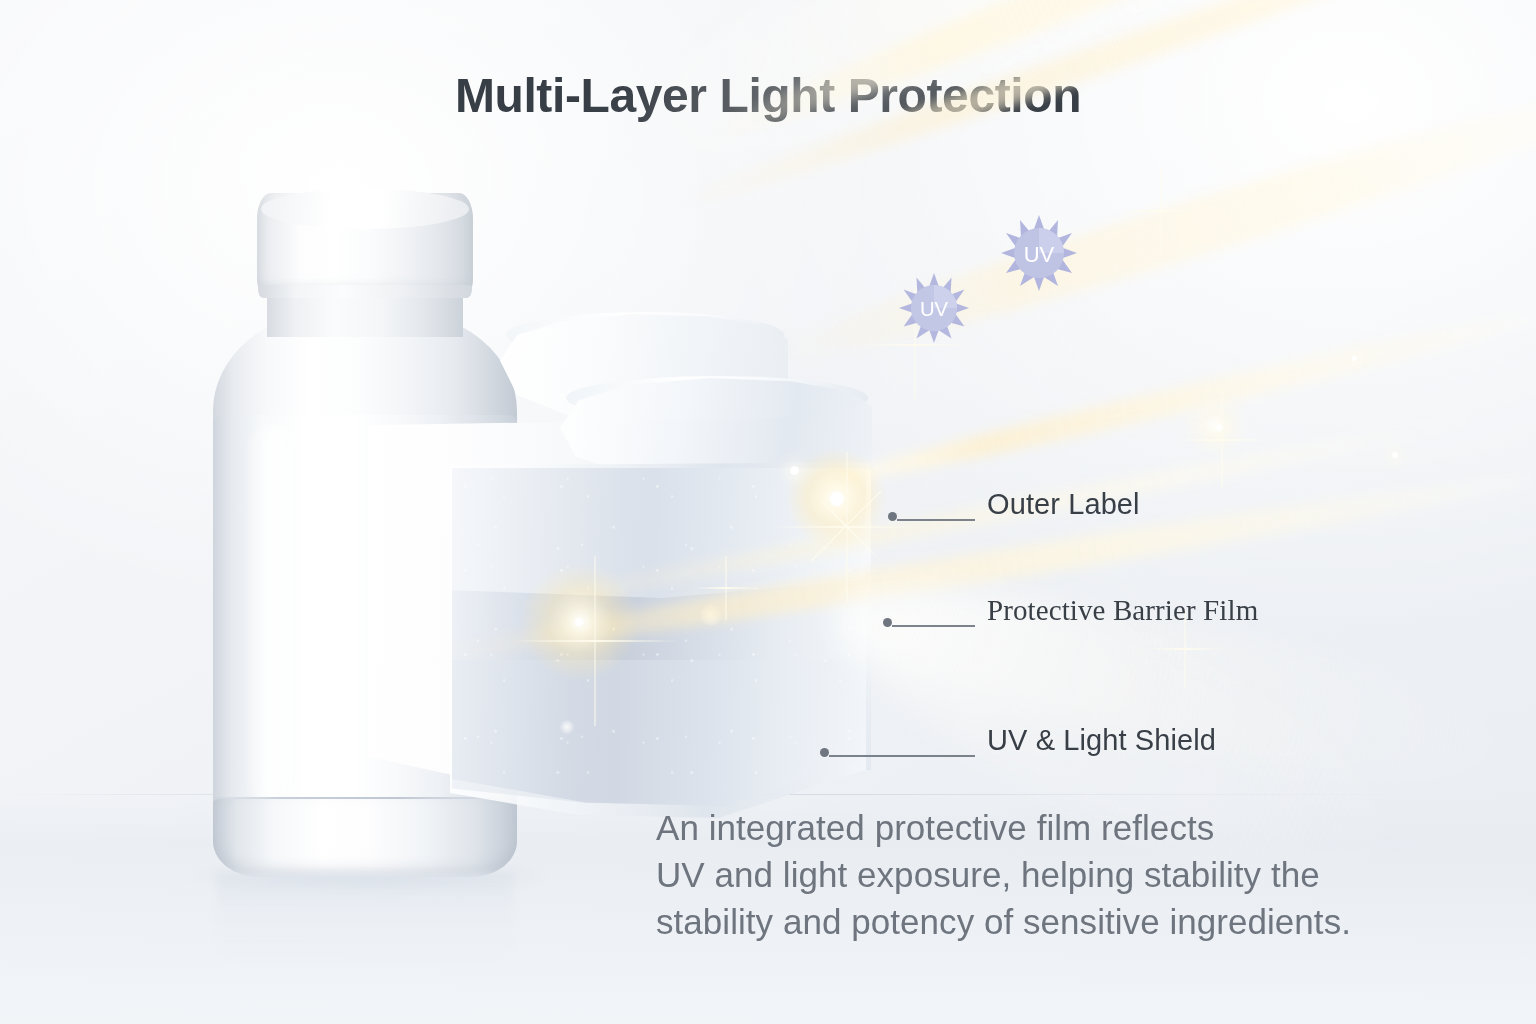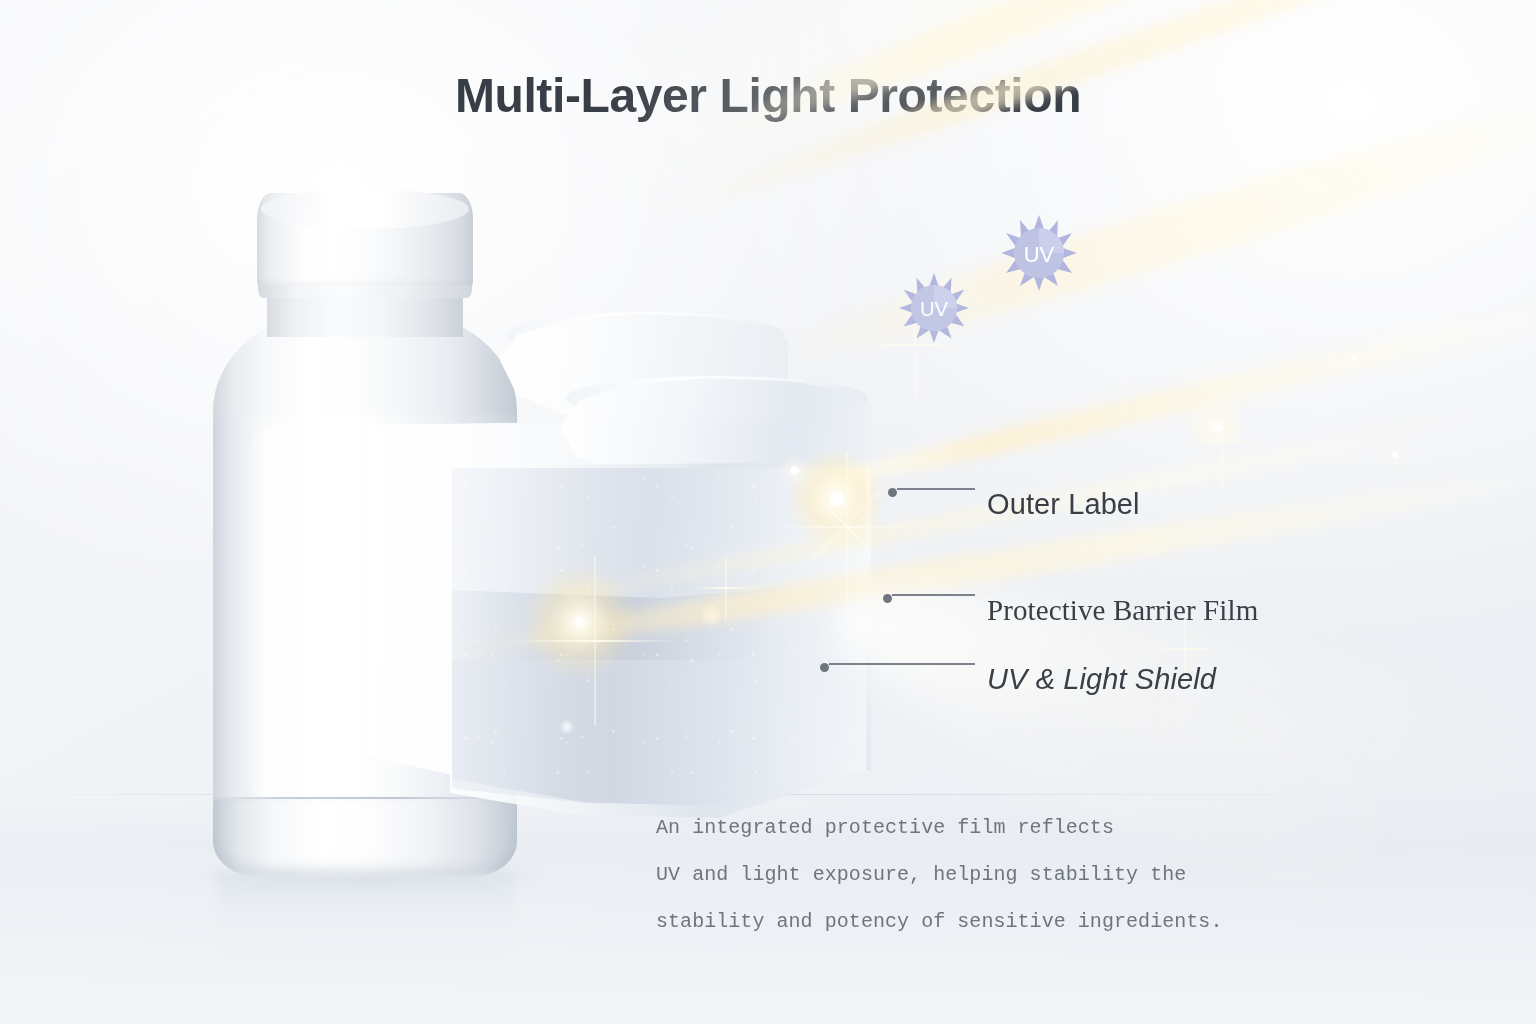--- a/index.html
+++ b/index.html
@@ -246,21 +246,21 @@
   }
   .star::before { width:100%; height:2px; }
   .star::after  { width:2px; height:100%; }
   .star.diag { transform:rotate(45deg); }
 
   
   .uv-icon { position:absolute; }
   .uv-icon svg { display:block; overflow:visible; }
 
   
-  .callout { position:absolute; display:flex; align-items:flex-start; }
+  .callout { position:absolute; display:flex; align-items:flex-end; }
   .callout .dot {
     width:9px; height:9px; border-radius:50%; background:#6f767f; flex:none;
   }
   .callout .lead {
     height:1.6px; background:#6f767f; flex:none; opacity:.9;
   }
   .callout .clabel {
     margin-left:12px;
     font-size:29px;
     color:#393f47;
@@ -272,26 +272,25 @@
   .title {
     position:absolute; left:0; right:0; top:68px;
     text-align:center;
     font-size:48px;
     font-weight:700;
     color:#383e46;
     letter-spacing:-.4px;
   }
   .desc {
     position:absolute; left:656px; top:804px;
-    font-size:20px;
+    font-size:35px;
     line-height:47px;
     color:#6e757e;
     letter-spacing:.05px;
     white-space:nowrap;
-    font-family:Liberation Mono, monospace;
   }
 </style>
 </head>
 <body>
 
 <div id="stage">
 
   <div class="floor">
     <div class="floor-line"></div>
   </div>
@@ -409,21 +408,21 @@
     <div class="lead" style="width:78px;"></div>
     <div class="clabel">Outer Label</div>
   </div>
 
   <div class="callout" style="left:883px; top:594px;font-family:Liberation Serif, serif;">
     <div class="dot"></div>
     <div class="lead" style="width:83px;"></div>
     <div class="clabel">Protective Barrier Film</div>
   </div>
 
-  <div class="callout" style="left:820px; top:663px;font-style:italic;">
+  <div class="callout" style="left:820px; top:724px;">
     <div class="dot"></div>
     <div class="lead" style="width:146px;"></div>
     <div class="clabel">UV &amp; Light Shield</div>
   </div>
 
   <div class="desc">
     <div>An integrated protective film reflects</div>
     <div>UV and light exposure, helping stability the</div>
     <div>stability and potency of sensitive ingredients.</div>
   </div>

